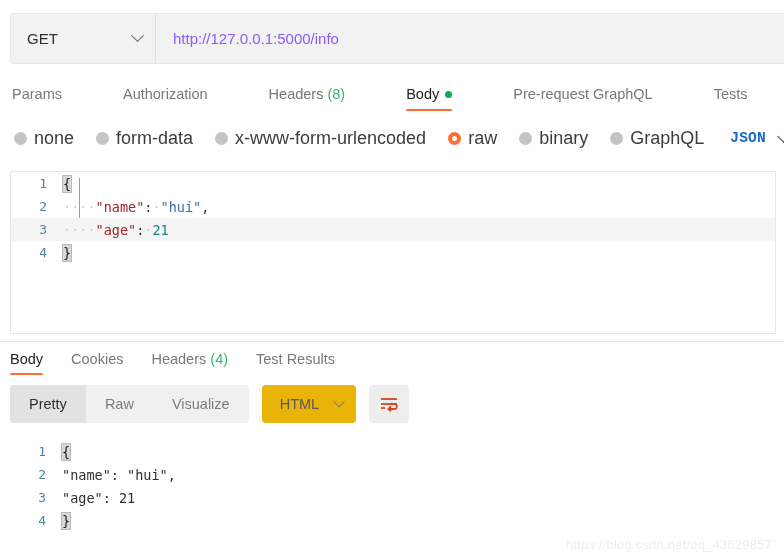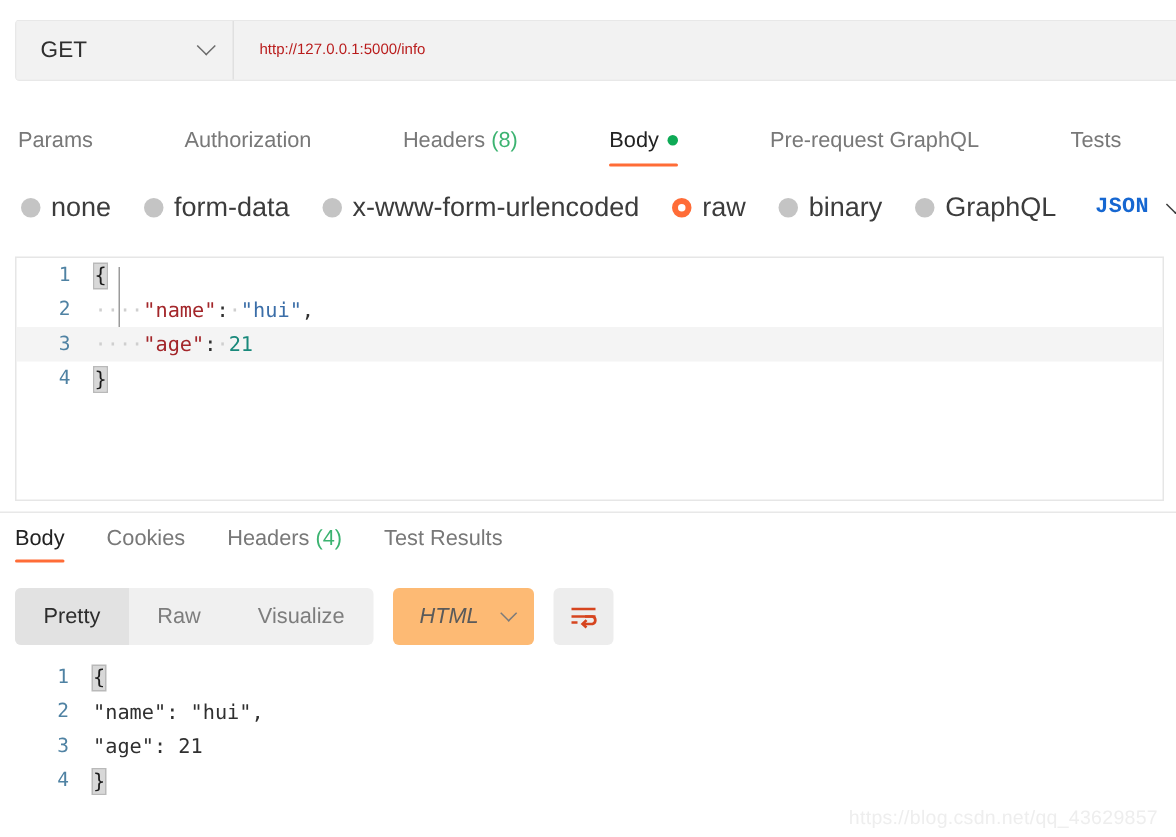--- a/index.html
+++ b/index.html
@@ -14,21 +14,21 @@
     position: relative;
     width: 784px; height: 558px;
     overflow: hidden;
     background: #ffffff;
   }
 
   
   .urlbar {
     position: absolute;
     left: 10px; top: 13px;
-    width: 774px; height: 41px;
+    width: 774px; height: 51px;
     display: flex;
     align-items: stretch;
     background: #f2f2f2;
     border: 1px solid #e8e8e8;
     border-right: none;
     border-radius: 3px 0 0 3px;
   }
   .method-select {
     width: 145px;
     display: flex;
@@ -49,22 +49,22 @@
     width: 9px; height: 9px;
     border-right: 1.6px solid #6b6b6b;
     border-bottom: 1.6px solid #6b6b6b;
     transform: rotate(45deg) translate(-2px,-2px);
   }
   .url-input {
     flex: 1;
     display: flex;
     align-items: center;
     padding-left: 17px;
-    font-size: 10px;
-    color: #b91c1c;
+    font-size: 15px;
+    color: #8b5cf6;
     background: #f2f2f2;
     cursor: text;
   }
 
   
   .req-tabs {
     position: absolute;
     left: 12px; top: 78px;
     height: 33px;
     display: flex;
@@ -231,21 +231,21 @@
     background: #ff6c37;
     border-radius: 2px;
   }
 
   
   .view-toolbar {
     position: absolute;
     left: 10px; top: 392px;
     height: 31px;
     display: flex;
-    align-items: flex-start;
+    align-items: flex-end;
   }
   .seg {
     display: flex;
     background: #f0f0f0;
     border-radius: 4px;
     height: 38px;
     overflow: hidden;
   }
   .seg-item {
     display: flex;
@@ -261,24 +261,23 @@
     background: #e2e2e2;
     color: #2d2d2d;
   }
   .fmt-select {
     display: flex;
     align-items: center;
     justify-content: center;
     height: 38px;
     padding: 0 15px 0 18px;
     margin-left: 13px;
-    background: #fdba74;
+    background: #eab308;
     border-radius: 4px;
     cursor: pointer;
-    font-style: italic;
   }
   .fmt-label {
     font-size: 14.5px;
     color: #5a5a5a;
     margin-right: 14px;
   }
   .chev-mid {
     display: inline-block;
     width: 8px; height: 8px;
     border-right: 1.5px solid #7b7b7b;

